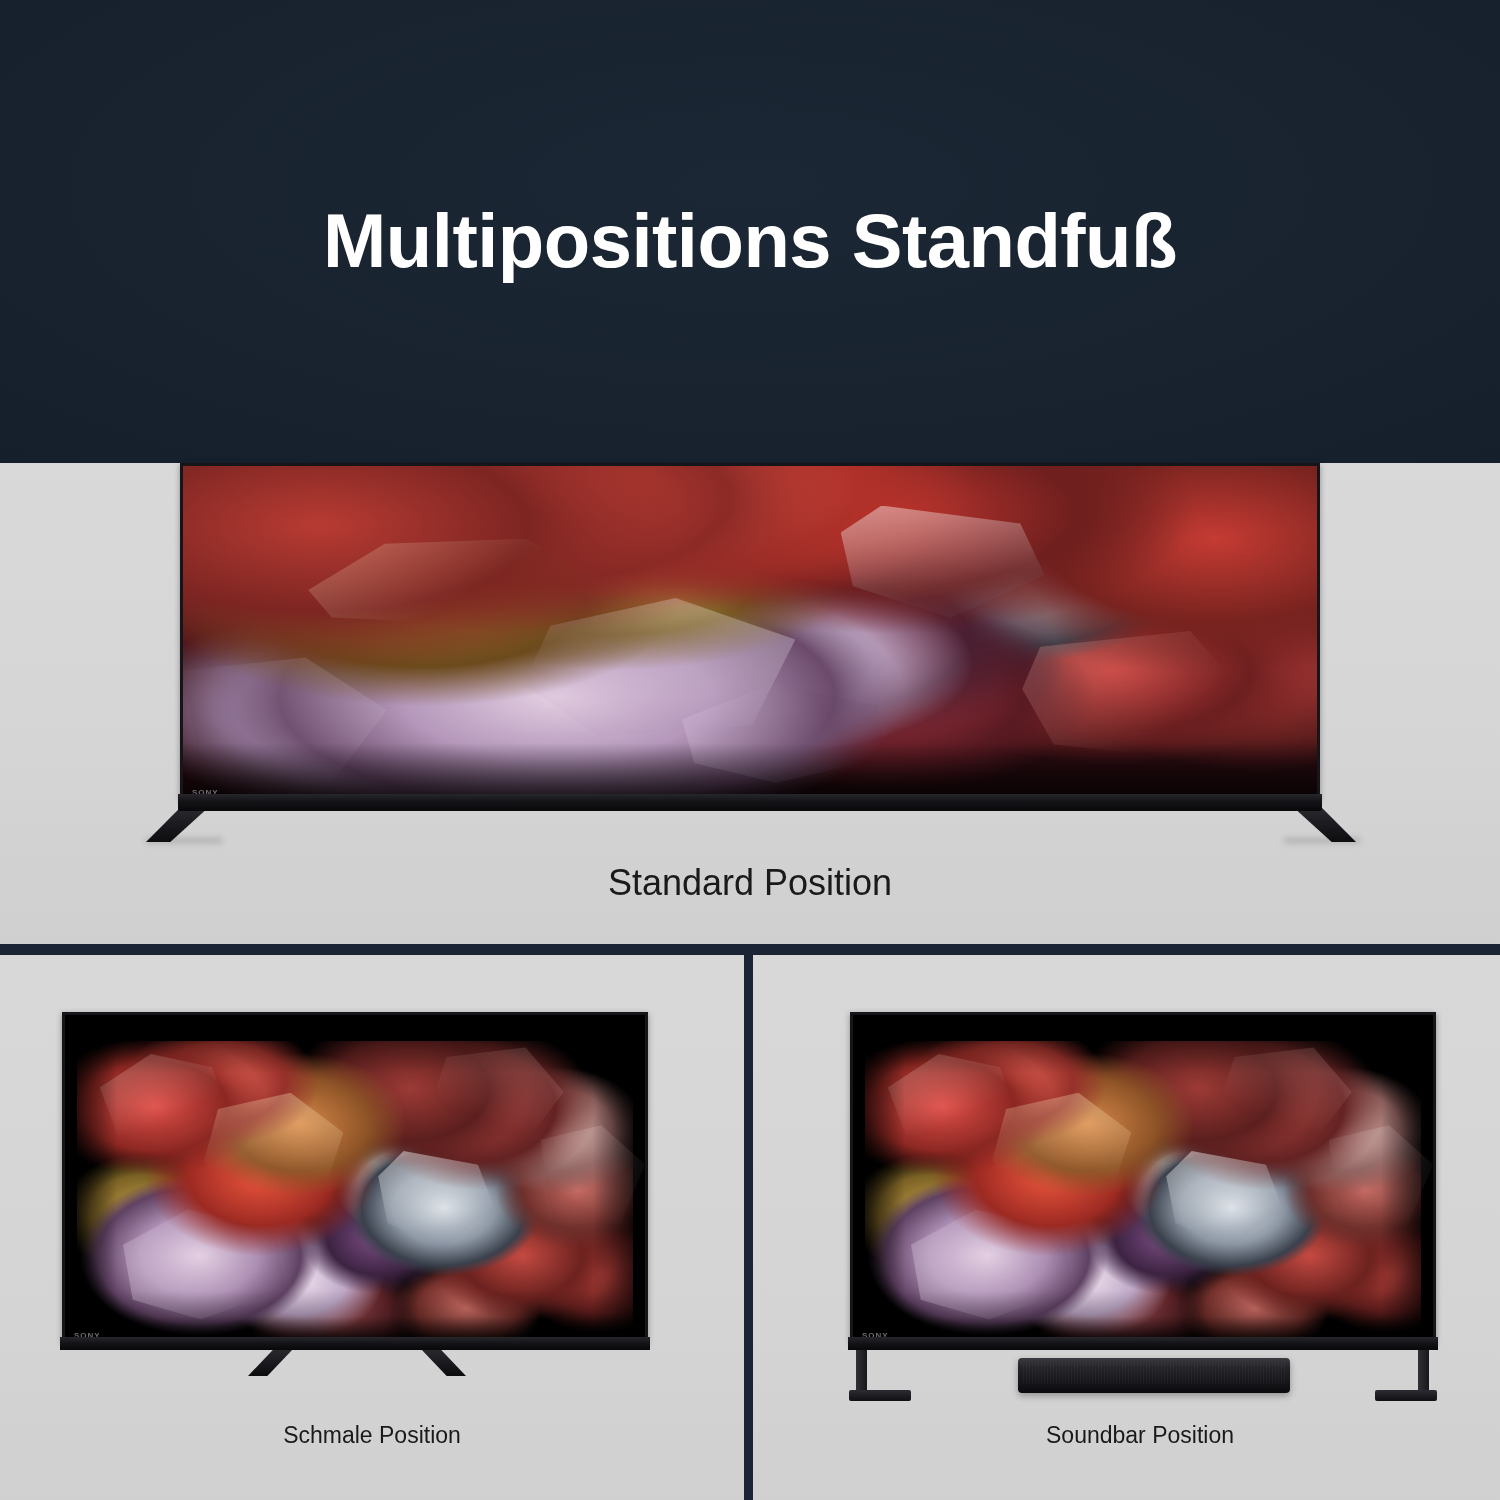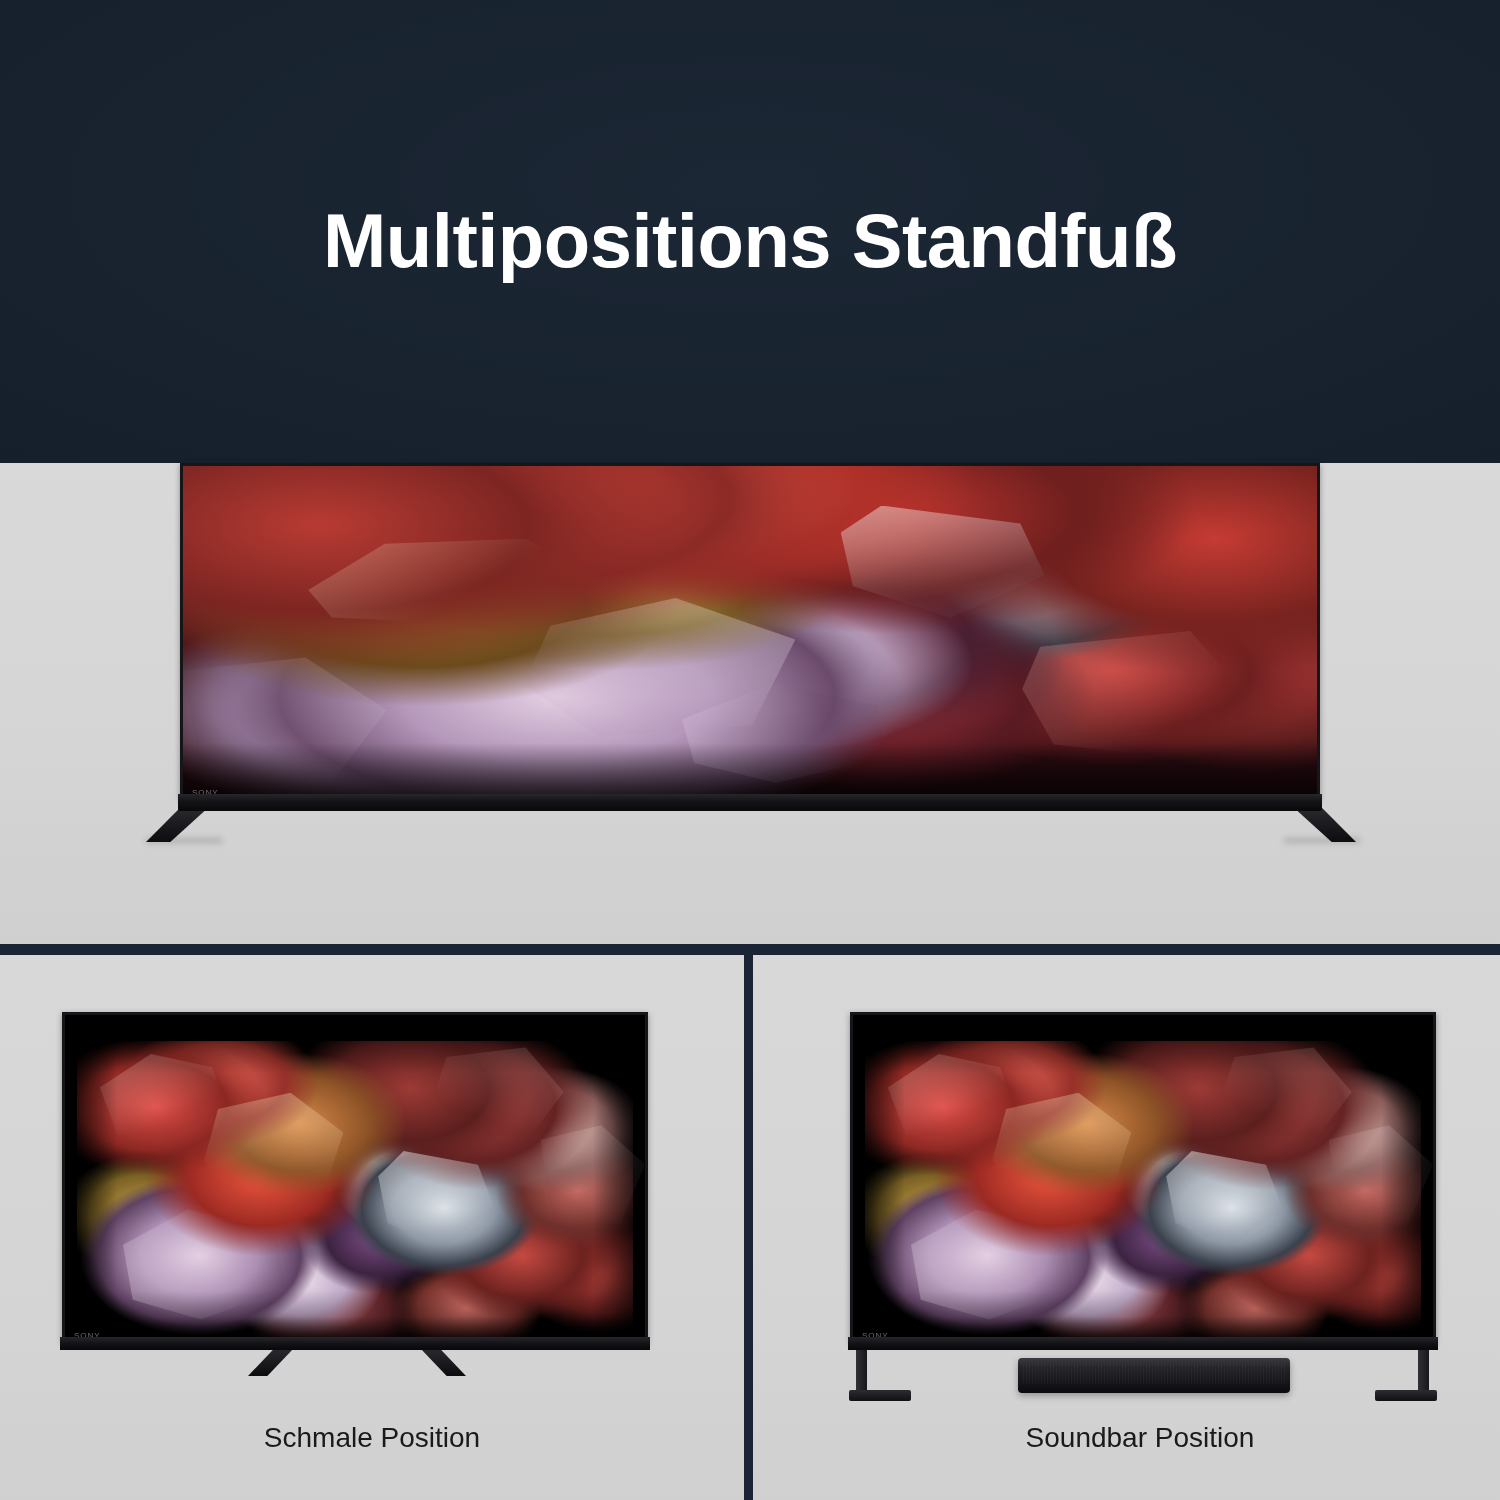--- a/index.html
+++ b/index.html
@@ -47,21 +47,21 @@
   .panel{ position:absolute; background:#d6d6d6; overflow:hidden; }
   .panel-top{ left:0; top:463px; width:1500px; height:481px;
     background:linear-gradient(180deg,#d9d9d9 0%,#d5d5d5 60%,#cfcfcf 100%); }
   .panel-bl{ left:0; top:955px; width:744px; height:545px;
     background:linear-gradient(180deg,#d8d8d8 0%,#d4d4d4 70%,#d0d0d0 100%); }
   .panel-br{ left:753px; top:955px; width:747px; height:545px;
     background:linear-gradient(180deg,#d8d8d8 0%,#d4d4d4 70%,#d0d0d0 100%); }
 
   .caption{
     position:absolute; width:100%; text-align:center;
-    color:#1a1a1a; font-size:28px; font-weight:normal;
+    color:#1a1a1a; font-size:23px; font-weight:normal;
   }
   .cap-top{ top:862px; left:0; font-size:36px; }
   .cap-bl{ top:1422px; left:0; width:744px; }
   .cap-br{ top:1422px; left:753px; width:747px;padding-left:27px; }
 
   
   .tv{ position:absolute; }
   .tv-frame{
     position:absolute; inset:0;
     background:#111114;
@@ -69,21 +69,21 @@
     box-shadow:0 2px 6px rgba(0,0,0,.35);
   }
   .tv-screen{
     position:absolute; inset:3px;
     overflow:hidden;
     background:#000;
   }
   .sony-logo{
     position:absolute; left:12px; bottom:2px;
     color:#6c6c72; font-size:8px; letter-spacing:1px;
-    font-weight:normal;
+    font-weight:bold;
   }
 
   
   #tv-main{ left:180px; top:463px; width:1140px; height:336px; z-index:12; }
   #tv-main .tv-frame{ border-width:4px; }
   .tv-main-bottom-bar{
     position:absolute; left:178px; top:794px; width:1144px; height:17px;
     background:linear-gradient(180deg,#26262b 0%,#131317 45%,#08080a 100%);
     border-radius:0 0 2px 2px; z-index:13;
   }
@@ -274,20 +274,21 @@
       </div>
     </div>
     <div class="sony-logo">SONY</div>
   </div>
   <div class="tv-main-bottom-bar"></div>
   <div class="foot-std left"></div>
   <div class="foot-std right"></div>
   <div class="foot-shadow" style="left:146px;width:76px;"></div>
   <div class="foot-shadow" style="left:1284px;width:76px;"></div>
 
+  <div class="caption cap-top">Standard Position</div>
 
   <div class="div-h"></div>
   <div class="div-v"></div>
 
   <div class="panel panel-bl"></div>
 
   <div class="tv" id="tv-narrow">
     <div class="tv-frame"></div>
     <div class="tv-screen">
       <div class="art art-small">

